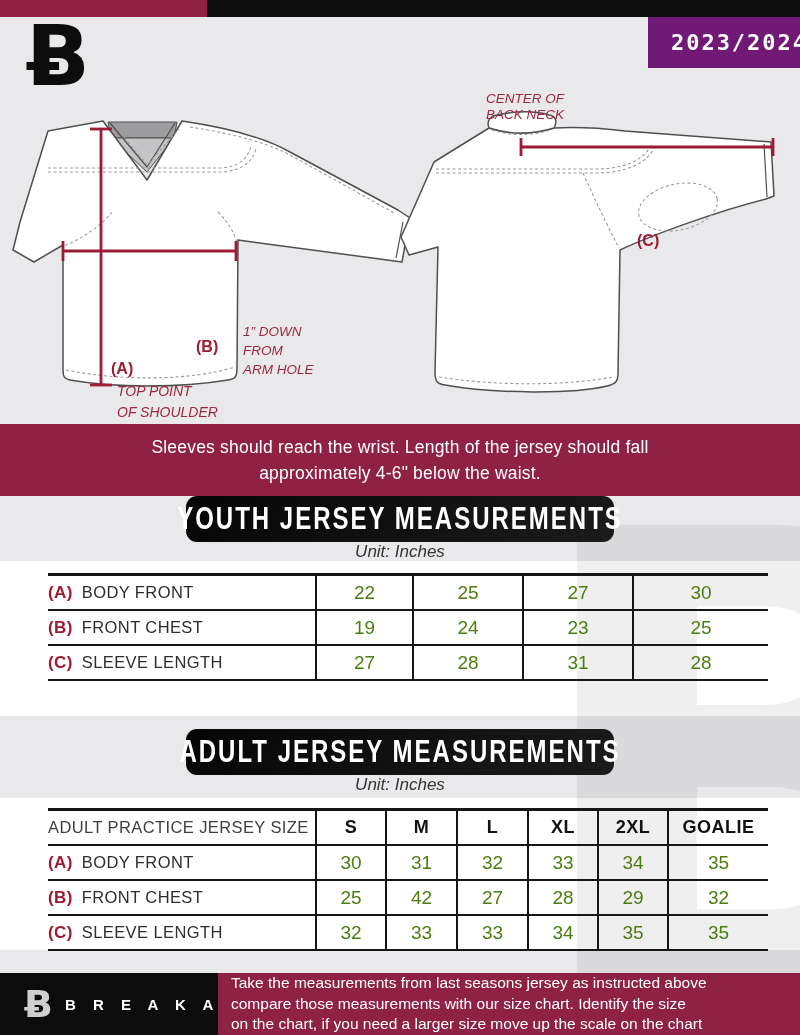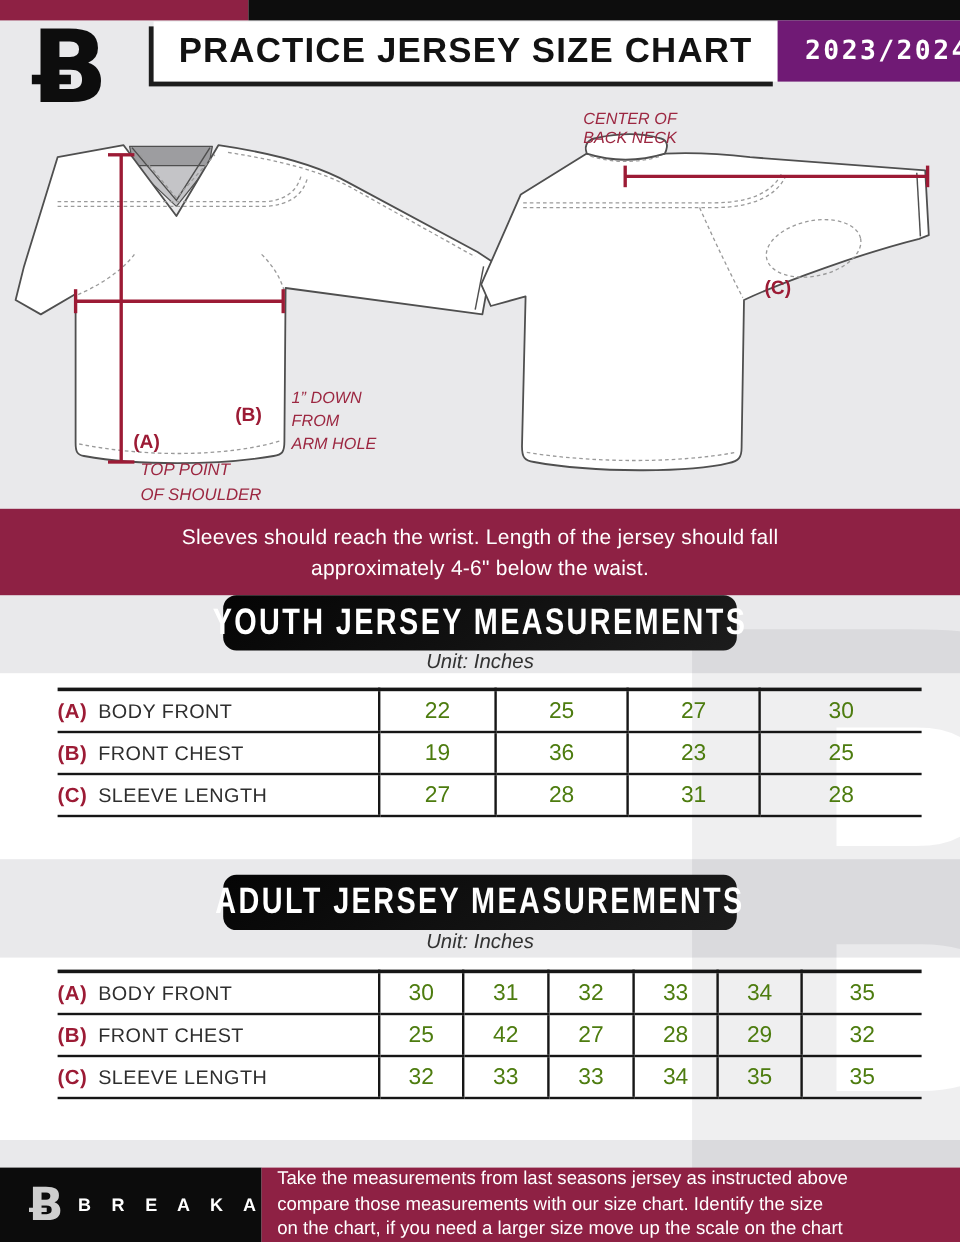--- a/index.html
+++ b/index.html
@@ -74,23 +74,20 @@
   .footer-maroon div{font-size:15.5px;line-height:20.5px;white-space:nowrap;}
 </style>
 </head>
 <body>
 
 <div id="page">
 
   <div class="abs topbar-maroon"></div>
   <div class="abs topbar-black"></div>
   <div class="abs logo-glyph">Ƀ</div>
-  <div class="abs title-box">
-    <span>PRACTICE JERSEY SIZE CHART</span>
-  </div>
   <div class="abs year-box">
     <span>2023/2024</span>
   </div>
 
   <div class="abs diagram">
     <svg width="800" height="340" viewBox="0 85 800 340">
 
       <g stroke="#4f4f4f" stroke-width="1.5" fill="#ffffff" stroke-linejoin="round">
 
         <path d="M108,122 L177,122 L174,138 L111,138 Z" fill="#9d9da0" stroke-width="1"></path>
@@ -191,21 +188,21 @@
     <tr>
       <td class="row-label"><span class="row-key">(A)</span><span>BODY FRONT</span></td>
       <td class="vcol val">22</td>
       <td class="vcol val">25</td>
       <td class="vcol val">27</td>
       <td class="vcol val">30</td>
     </tr>
     <tr>
       <td class="row-label"><span class="row-key">(B)</span><span>FRONT CHEST</span></td>
       <td class="vcol val">19</td>
-      <td class="vcol val">36</td>
+      <td class="vcol val">24</td>
       <td class="vcol val">23</td>
       <td class="vcol val">25</td>
     </tr>
     <tr>
       <td class="row-label"><span class="row-key">(C)</span><span>SLEEVE LENGTH</span></td>
       <td class="vcol val">27</td>
       <td class="vcol val">28</td>
       <td class="vcol val">31</td>
       <td class="vcol val">28</td>
     </tr>
@@ -221,20 +218,29 @@
     <colgroup>
         <col style="width:268px">
         <col style="width:70px">
         <col style="width:71px">
         <col style="width:71px">
         <col style="width:70px">
         <col style="width:70px">
         <col style="width:100px">
       </colgroup>
     <tbody>
+        <tr>
+      <th class="col-head">ADULT PRACTICE JERSEY SIZE</th>
+      <th class="vcol size-head">S</th>
+      <th class="vcol size-head">M</th>
+      <th class="vcol size-head">L</th>
+      <th class="vcol size-head">XL</th>
+      <th class="vcol size-head">2XL</th>
+      <th class="vcol size-head">GOALIE</th>
+    </tr>
     <tr>
       <td class="row-label"><span class="row-key">(A)</span><span>BODY FRONT</span></td>
       <td class="vcol val">30</td>
       <td class="vcol val">31</td>
       <td class="vcol val">32</td>
       <td class="vcol val">33</td>
       <td class="vcol val">34</td>
       <td class="vcol val">35</td>
     </tr>
     <tr>

